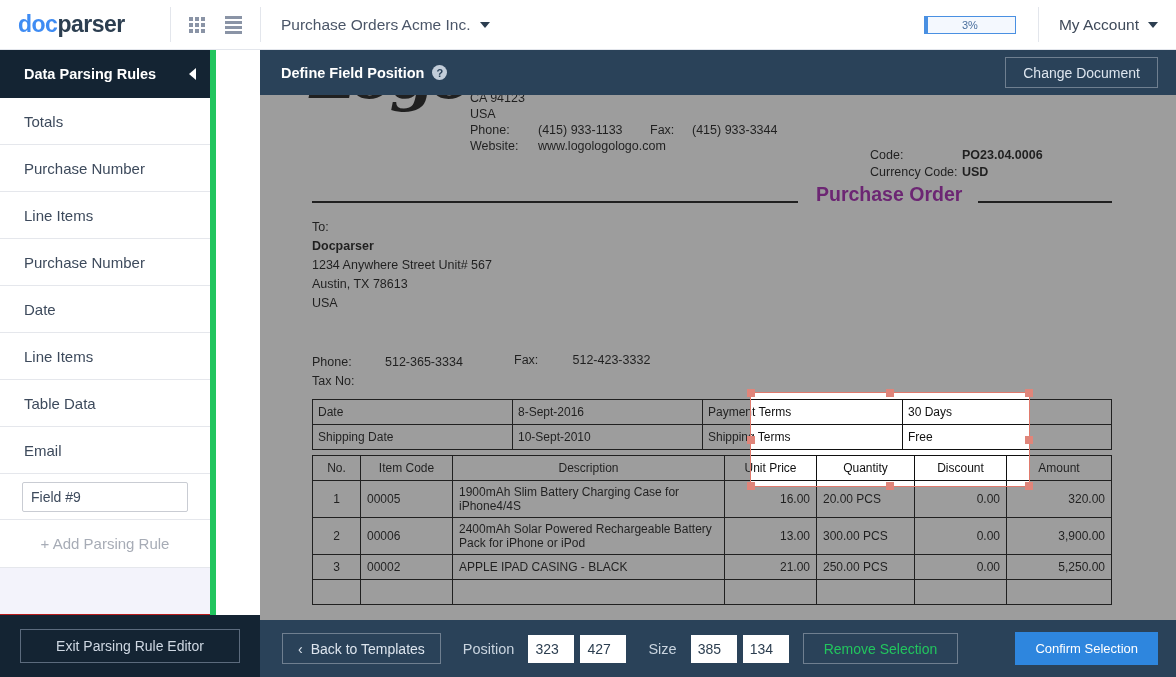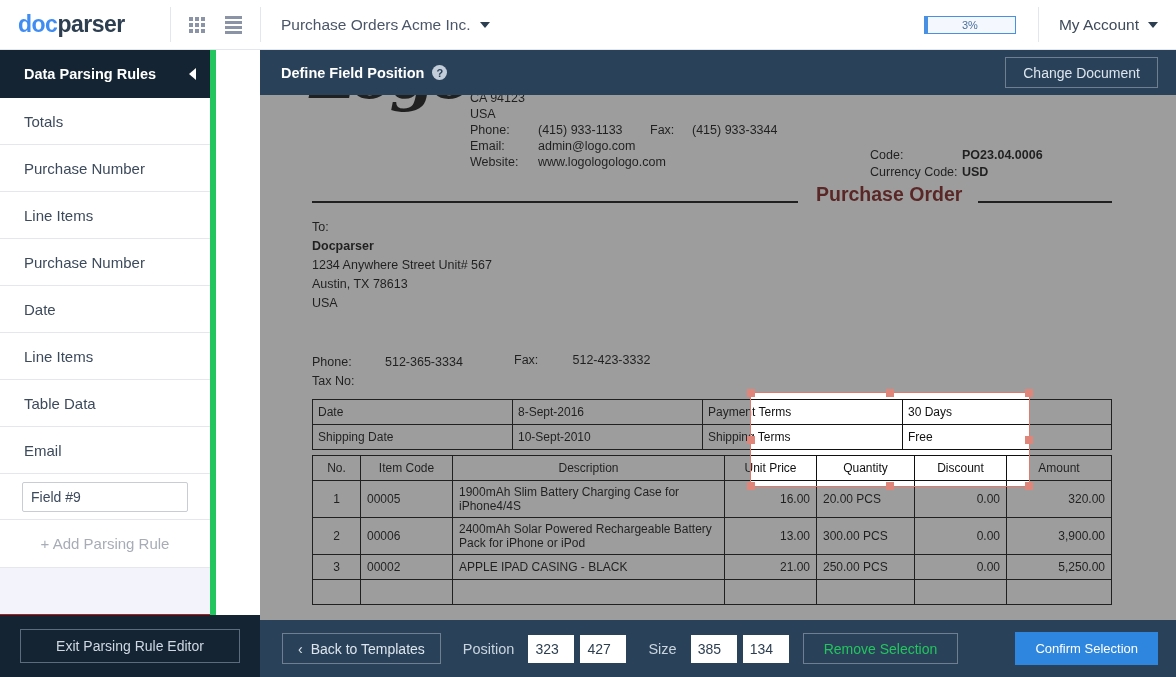--- a/index.html
+++ b/index.html
@@ -190,21 +190,21 @@
   .hr-left {
     position: absolute; left: 14px; top: 168px;
     width: 486px; height: 2px; background: #111;
   }
   .hr-right {
     position: absolute; left: 680px; top: 168px;
     width: 134px; height: 2px; background: #111;
   }
   .po-title {
     position: absolute; left: 518px; top: 150px;
-    font-size: 19.5px; font-weight: 700; color: #7f1d1d;
+    font-size: 19.5px; font-weight: 700; color: #a21caf;
   }
   .codeblock { position: absolute; left: 572px; top: 115px; font-size: 12.5px; }
   .codeblock .row { display: flex; margin-bottom: 3px; }
   .codeblock .k { width: 92px; }
   .codeblock .v { font-weight: 700; }
 
   .to-block { position: absolute; left: 14px; top: 185px; font-size: 12.5px; line-height: 19px; }
   .to-block .b { font-weight: 700; }
 
   .contact-block { position: absolute; left: 14px; top: 320px; font-size: 12.5px; line-height: 19px; }
@@ -397,24 +397,20 @@
             <span>CA 94123</span>
           </div>
           <div class="addr-row">
             <span>USA</span>
           </div>
           <div class="addr-row">
             <span class="addr-k">Phone:</span>
             <span style="width:112px">(415) 933-1133</span>
             <span style="width:42px">Fax:</span>
             <span>(415) 933-3344</span>
-          </div>
-          <div class="addr-row">
-            <span class="addr-k">Email:</span>
-            <span>admin@logo.com</span>
           </div>
           <div class="addr-row">
             <span class="addr-k">Website:</span>
             <span>www.logologologo.com</span>
           </div>
         </div>
 
         <div class="codeblock">
           <div class="row">
             <span class="k">Code:</span>

